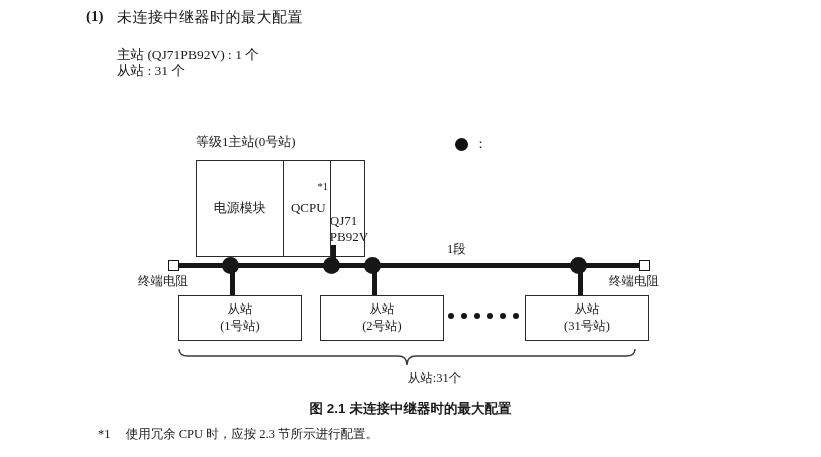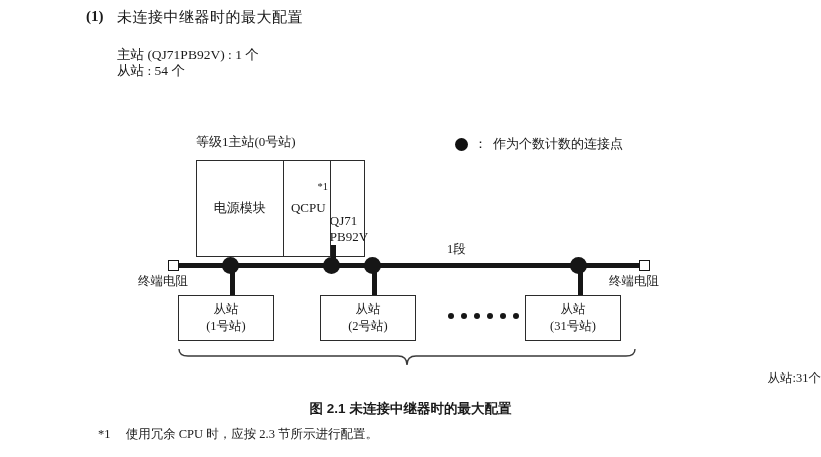--- a/index.html
+++ b/index.html
@@ -143,21 +143,21 @@
   .drop {
     width: 5px;
     background: #161616;
   }
   #drop-master-top {
     left: 331px; top: 245px; height: 18px; width: 5px; background: #161616;
   }
 
   
   .slave-box {
-    width: 96px; height: 46px;
+    width: 124px; height: 46px;
     border: 1.4px solid #2b2b2b;
     background: #ffffff;
     box-sizing: border-box;
     top: 295px;
     display: flex;
     flex-direction: column;
     align-items: center;
     justify-content: center;
     font-size: 12.5px;
     line-height: 1.35;
@@ -179,21 +179,21 @@
     display: block;
   }
 
   
   #brace-wrap {
     left: 176px; top: 348px;
     width: 462px; height: 20px;
   }
   #brace-total {
     left: 0; right: 0; top: 370px;
-    text-align: right;
+    text-align: center;
     font-size: 12.5px;
     margin-left: 48px;
   }
   #brace-total-inner { display: inline-block; }
 
   
   #figure-caption {
     left: 0; right: 0; top: 400px;
     text-align: center;
     font-size: 13.5px;
@@ -206,26 +206,25 @@
     white-space: nowrap;
   }
   #footnote .fn-mark { margin-right: 12px; }
 </style>
 </head>
 <body>
 
 <div class="abs" id="heading-number">(1)</div>
 <div class="abs" id="heading-title">未连接中继器时的最大配置</div>
 <div class="abs spec-line" id="spec-master">主站 (QJ71PB92V) : 1 个</div>
-<div class="abs spec-line" id="spec-slave">从站 : 54 个</div>
+<div class="abs spec-line" id="spec-slave">从站 : 31 个</div>
 
 <div class="abs" id="legend">
   <span class="legend-dot"></span>
   <span>：</span>
-  <span>作为个数计数的连接点</span>
 </div>
 
 <div class="abs" id="master-caption">等级1主站(0号站)</div>
 
 <div class="abs" id="master-module">
   <div class="cell" id="cell-power">
     <span>电源模块</span>
   </div>
   <div class="cell" id="cell-qcpu">
     <span>QCPU</span>

